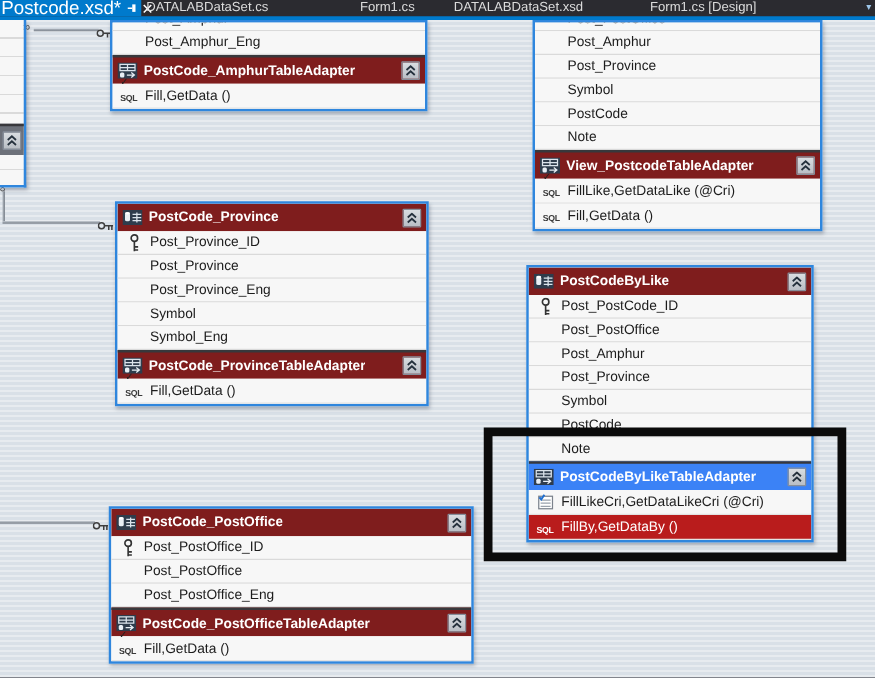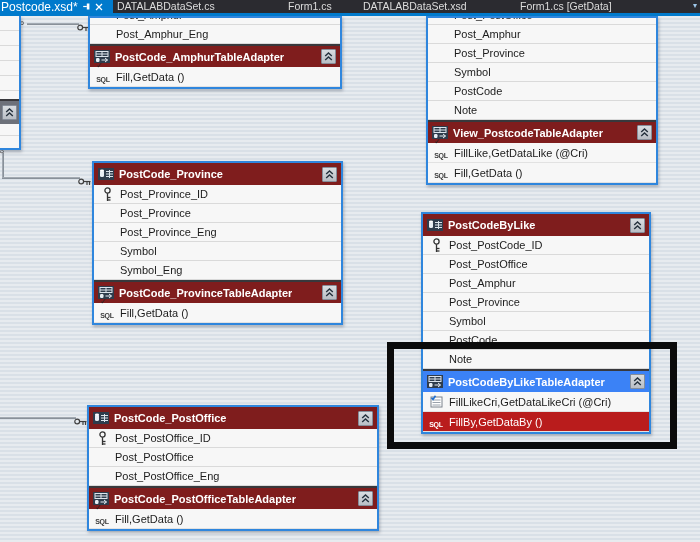--- a/index.html
+++ b/index.html
@@ -6,21 +6,21 @@
   body{
     width:700px;height:542px;overflow:hidden;position:relative;
     font-family:"Liberation Sans","DejaVu Sans",sans-serif;
     background:#2b2b30;
   }
   
   .tabbar{position:absolute;left:0;top:0;width:700px;height:13px;background:#2b2b30;z-index:20;}
   .accent-line{position:absolute;left:0;top:13px;width:700px;height:3px;background:#007acc;z-index:20;}
   .tab-active{
     position:absolute;left:0;top:0;height:13px;width:113px;background:#007acc;color:#fff;
-    display:flex;align-items:center;gap:4px;font-size:12px;padding-left:1px;box-sizing:border-box;
+    display:flex;align-items:center;gap:4px;font-size:15px;padding-left:1px;box-sizing:border-box;
   }
   .tab-active .lbl{white-space:nowrap;}
   .tab-label{position:absolute;top:0;height:31px;line-height:13px;font-size:10.5px;color:#dcdcdc;white-space:nowrap;}
   .tab-label:nth-of-type(1){left:117px;}
   .tab-label:nth-of-type(2){left:288px;}
   .tab-label:nth-of-type(3){left:363px;}
   .tab-label:nth-of-type(4){left:520px;}
   .tab-overflow{position:absolute;right:3px;top:0;height:13px;line-height:12px;font-size:8px;color:#9ec7ea;}
   
   .canvas{
@@ -106,21 +106,21 @@
             <path d="M7 1 L1 7"></path>
           </g>
         </svg>
     </span>
   </div>
   <span class="tab-overflow">▾</span>
   <div>
       <span class="tab-label">DATALABDataSet.cs</span>
       <span class="tab-label">Form1.cs</span>
       <span class="tab-label">DATALABDataSet.xsd</span>
-      <span class="tab-label">Form1.cs [GetData]</span>
+      <span class="tab-label">Form1.cs [Design]</span>
     </div>
 </div>
 <div class="accent-line"></div>
 
 <div class="canvas">
 
   <div class="conn hline" style="left:27px;top:7px;width:52px;"></div>
   <span class="inf" style="left:17px;top:3px;">∞</span>
   <span class="conn" style="left:77px;top:3px;">
     <svg width="13" height="10" viewBox="0 0 13 10">

